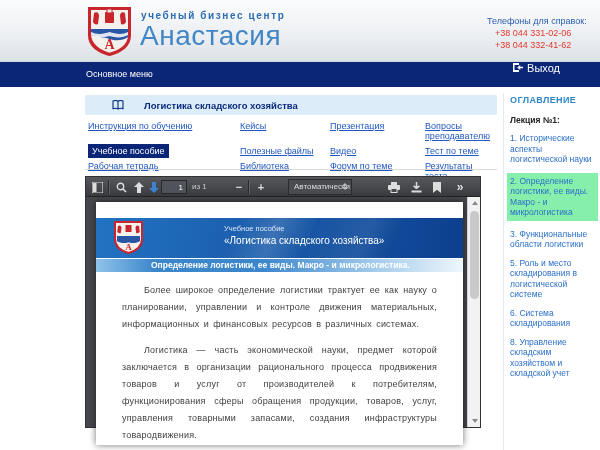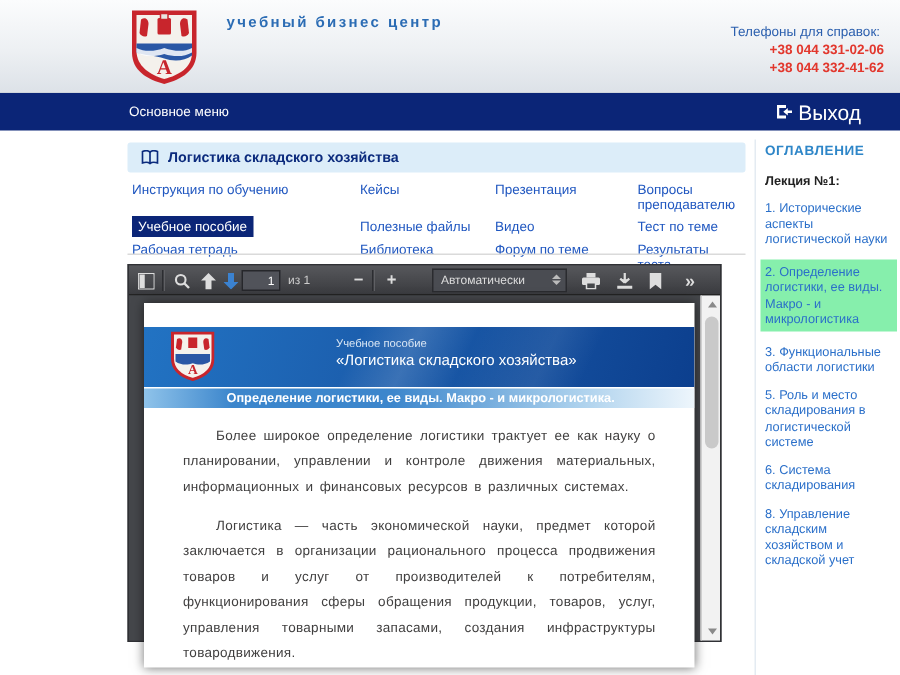--- a/index.html
+++ b/index.html
@@ -5,54 +5,54 @@
   *{margin:0;padding:0;box-sizing:border-box}
   body{font-family:"Liberation Sans",sans-serif;background:#fff}
   .screen{position:relative;width:600px;height:450px;overflow:hidden;background:#fff}
 
   
   .site-header{position:absolute;top:0;left:0;width:600px;height:62px;
     background:linear-gradient(180deg,#fbfcfd 0%,#edf0f3 55%,#dde2e8 100%);
     border-bottom:1px solid #cfd5dc}
   .crest{position:absolute;left:86px;top:5px;width:47px;height:53px;cursor:pointer}
   .brand{position:absolute;left:140px;top:10px;cursor:pointer}
-  .brand-small{display:block;font-size:10px;font-weight:bold;color:#2b6cb4;letter-spacing:1.6px;margin-left:11px}
+  .brand-small{display:block;font-size:10px;font-weight:bold;color:#2b6cb4;letter-spacing:1.6px;margin-left:1px}
   .brand-large{display:block;font-size:28px;line-height:29px;color:#4286c6;letter-spacing:.5px}
   .phones{position:absolute;left:487px;top:15px;font-size:9px;line-height:12px}
   .phones-label{color:#2b5fae;font-weight:normal}
-  .phone{color:#e2372d;font-weight:bold;margin-left:26px}
+  .phone{color:#e2372d;font-weight:normal;margin-left:8px}
 
   
   .menubar{position:absolute;top:62px;left:0;width:600px;height:25px;background:#0b2577}
   .menu-main{position:absolute;left:86px;top:0;height:35px;line-height:25px;font-size:9px;color:#fff;cursor:pointer}
-  .logout{position:absolute;right:26px;top:0;height:25px;display:flex;align-items:center;gap:4px;
-    font-size:14px;color:#fff;cursor:pointer}
+  .logout{position:absolute;right:40px;top:0;height:25px;display:flex;gap:4px;
+    font-size:11px;color:#fff;cursor:pointer}
 
   
   .course-bar{position:absolute;left:85px;top:95px;width:412px;height:20px;background:#dcedf9;
-    display:flex;align-items:center;gap:6px;padding-left:9px;border-radius:2px}
+    display:flex;align-items:center;gap:20px;padding-left:27px;border-radius:2px}
   .course-title{font-size:9.5px;font-weight:bold;color:#0c2b7d}
   .links{position:absolute;left:88px;top:121px;width:409px;display:grid;
     grid-template-columns:152px 90px 95px 1fr;row-gap:5px;align-items:start}
-  .links a{font-size:9px;color:#2057c0;justify-self:start;cursor:pointer}
+  .links a{font-size:9px;color:#2057c0;text-decoration:underline;justify-self:start;cursor:pointer}
   .links a.active{background:#0b2577;color:#fff;text-decoration:none;padding:2px 4px;margin:-2px 0}
   .main-divider{position:absolute;left:85px;top:169px;width:412px;border-top:1px solid #dadada}
   .v-divider{position:absolute;left:503px;top:93px;height:357px;border-left:1px solid #e4ebf2}
 
   
   .viewer{position:absolute;left:85px;top:176px;width:396px;height:252px;background:#45474b;border:1px solid #303135}
   .vtoolbar{position:absolute;top:0;left:0;width:100%;height:20px;
     background:linear-gradient(#57585c,#3a3b3f);border-bottom:1px solid #232323}
   .tbtn{position:absolute;top:2px;width:16px;height:16px;display:flex;align-items:center;justify-content:center;cursor:pointer}
   .tsep{position:absolute;top:3px;width:0;height:14px;border-left:1px solid #2c2d31;border-right:1px solid #5f6064}
   .page-input{position:absolute;left:75px;top:3px;width:26px;height:14px;background:#51535a;
     border:1px solid #26272b;color:#fff;font-size:8px;text-align:right;padding-right:3px;font-family:"Liberation Sans",sans-serif}
   .page-total{position:absolute;left:106px;top:0;height:20px;line-height:20px;font-size:8px;color:#ccc}
   .tool-text{color:#ddd;font-size:11px;font-weight:bold;line-height:1}
-  .zoom-select{position:absolute;left:202px;top:2px;width:90px;height:16px;background:#4a4c52;
+  .zoom-select{position:absolute;left:202px;top:2px;width:64px;height:16px;background:#4a4c52;
     border:1px solid #2a2b2f;color:#ddd;font-size:8px;line-height:14px;padding:0 14px 0 5px;cursor:pointer}
   .zoom-caret{position:absolute;right:3px;top:3px;display:flex;flex-direction:column;gap:1px}
   .tri-up{width:0;height:0;border-left:3px solid transparent;border-right:3px solid transparent;border-bottom:3px solid #bbb}
   .tri-down{width:0;height:0;border-left:3px solid transparent;border-right:3px solid transparent;border-top:3px solid #bbb}
   .more-btn{font-size:12px;color:#ddd;font-weight:bold}
 
   .vbody{position:absolute;top:20px;left:0;right:0;bottom:0;background:#45474b}
   .page{position:absolute;left:10px;top:5px;width:367px;height:243px;background:#fff;overflow:hidden;
     box-shadow:0 0 7px rgba(0,0,0,.55)}
   .vscroll{position:absolute;top:0;right:0;width:13px;bottom:0;background:#f2f2f2;border-left:1px solid #cfcfcf}
@@ -100,20 +100,21 @@
         <rect x="21" y="4" width="5" height="4" fill="#e8e5e0" stroke="#c8252c" stroke-width="1"></rect>
         <path d="M8 8 c3 -2 5 0 5 3 l-1 8 c-2 1 -4 0 -5 -2 Z" fill="#c8252c"></path>
         <path d="M39 8 c-3 -2 -5 0 -5 3 l1 8 c2 1 4 0 5 -2 Z" fill="#c8252c"></path>
         <path d="M5 24 h37 v8 c-5 4 -13 4 -18.5 2 C18 32 10 32 5 30 Z" fill="#2a57a5"></path>
         <path d="M5 27 c6 3 13 2 18.5 0 c6 2 13 3 18.5 0 v3 c-5 3 -12 3 -18.5 1 C17 33 10 33 5 30 Z" fill="#ffffff" opacity=".85"></path>
         <text x="23.5" y="44" text-anchor="middle" font-size="14" font-weight="bold" fill="#c8252c" font-family="Liberation Serif, serif">А</text>
       </svg>
     </div>
     <div class="brand">
       <span class="brand-small">учебный бизнес центр</span>
+      <span class="brand-large">Анастасия</span>
     </div>
     <div class="phones">
       <div class="phones-label">Телефоны для справок:</div>
       <div class="phone">+38 044 331-02-06</div>
       <div class="phone">+38 044 332-41-62</div>
     </div>
   </div>
 
   <div class="menubar">
     <div class="menu-main">Основное меню</div>

